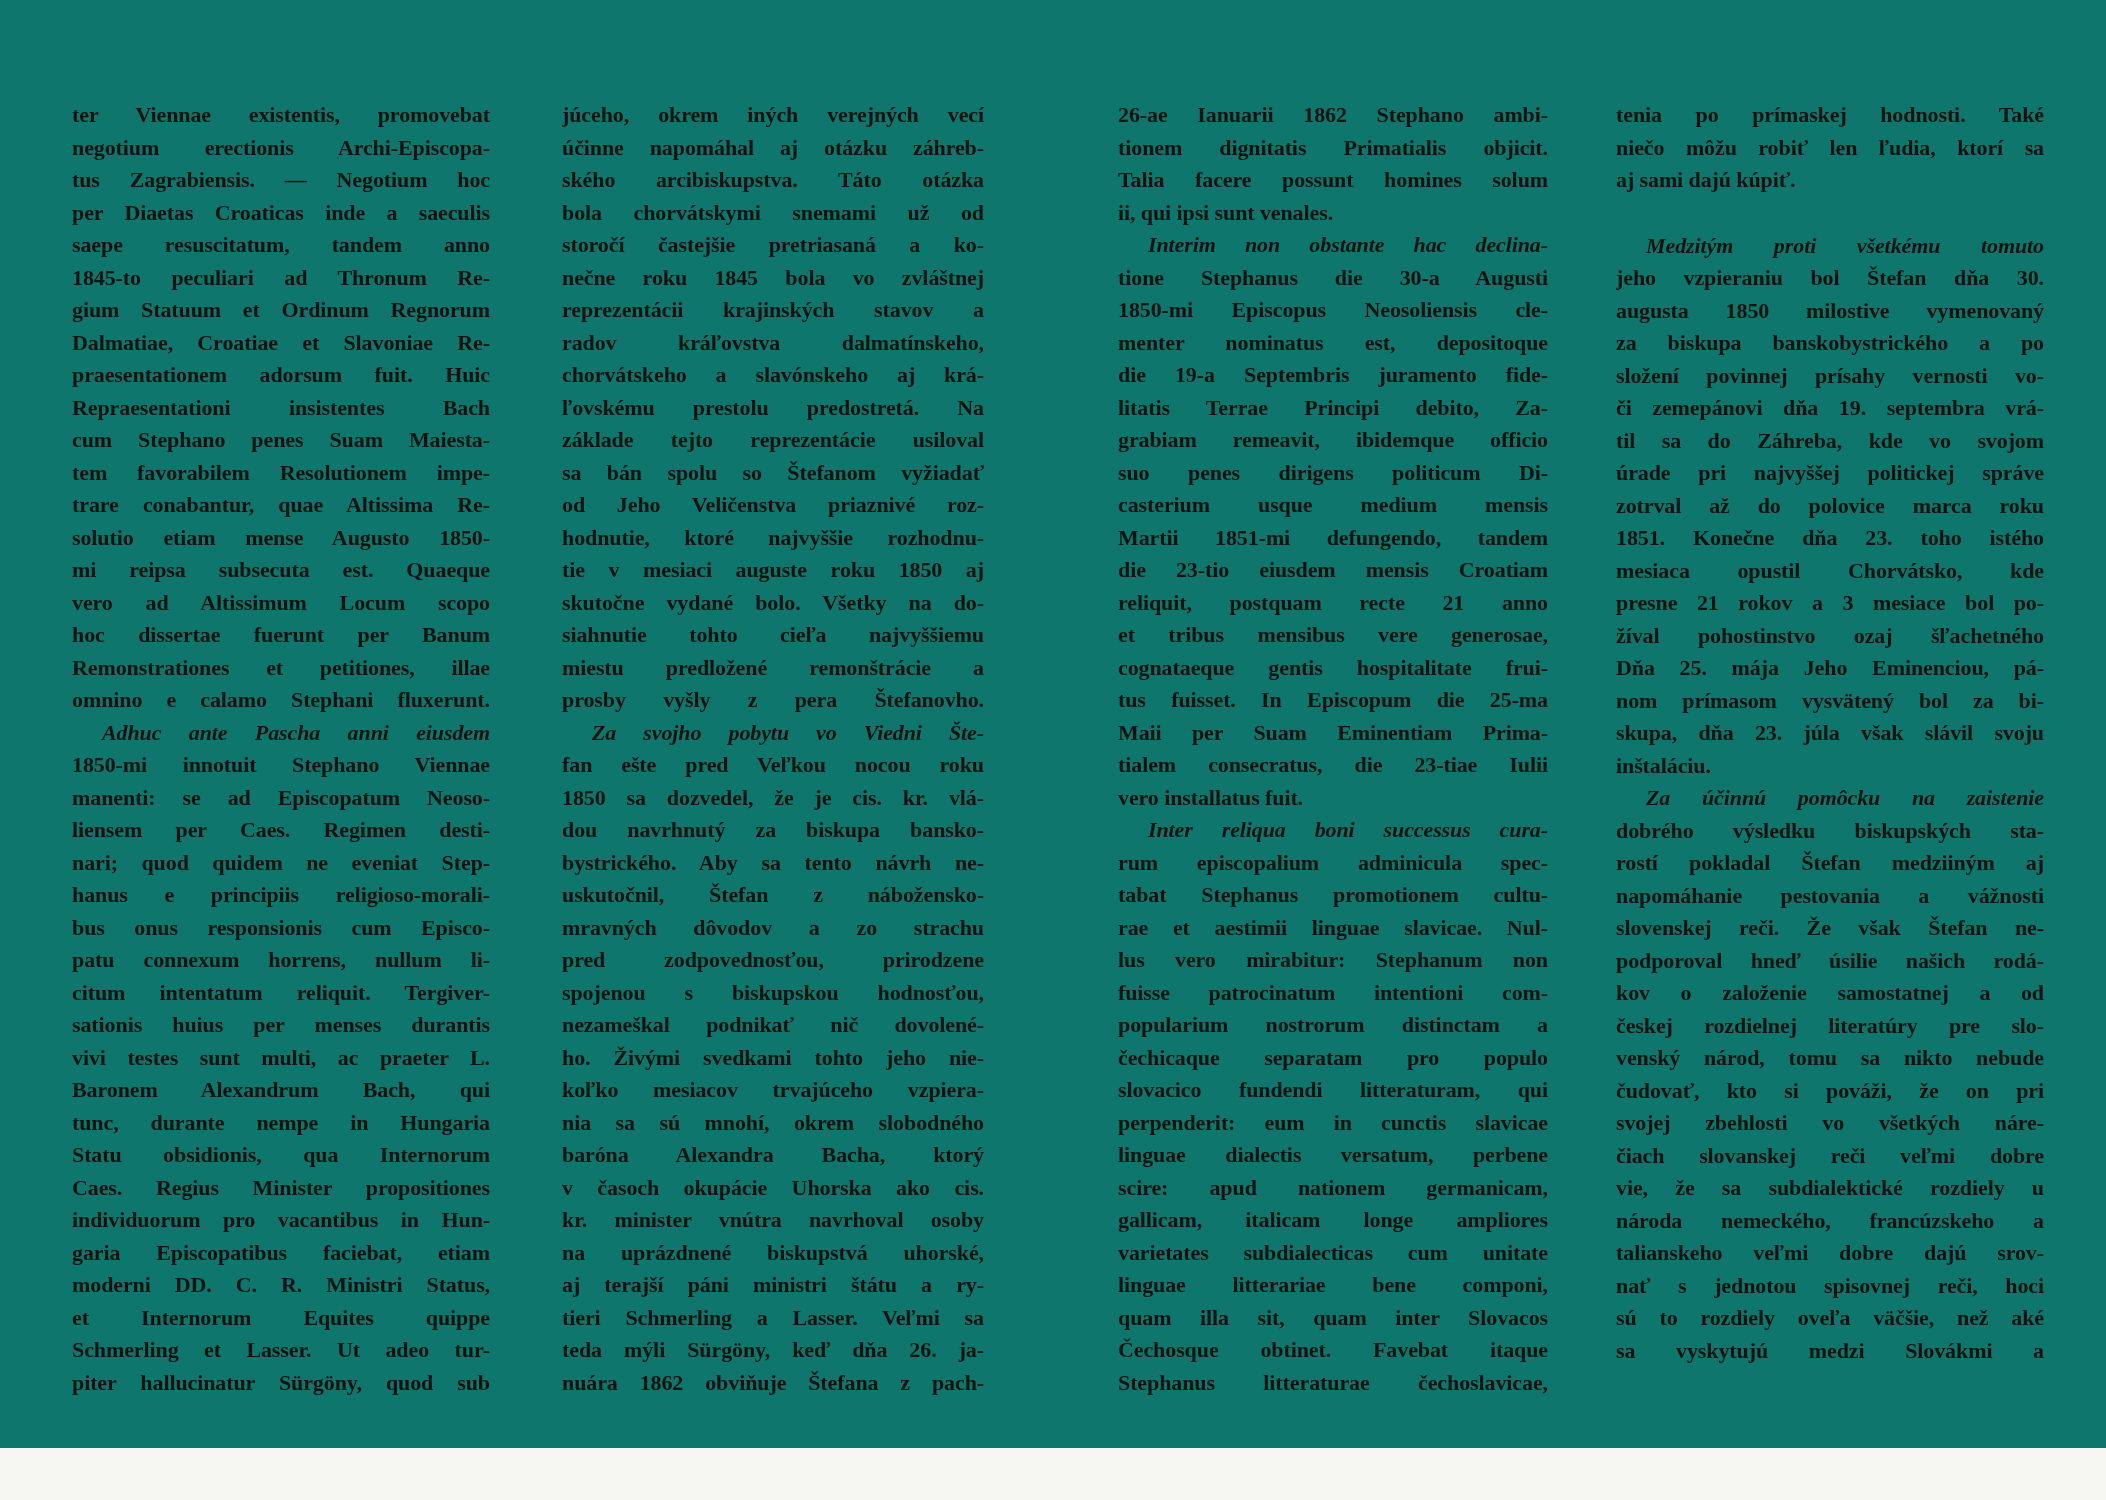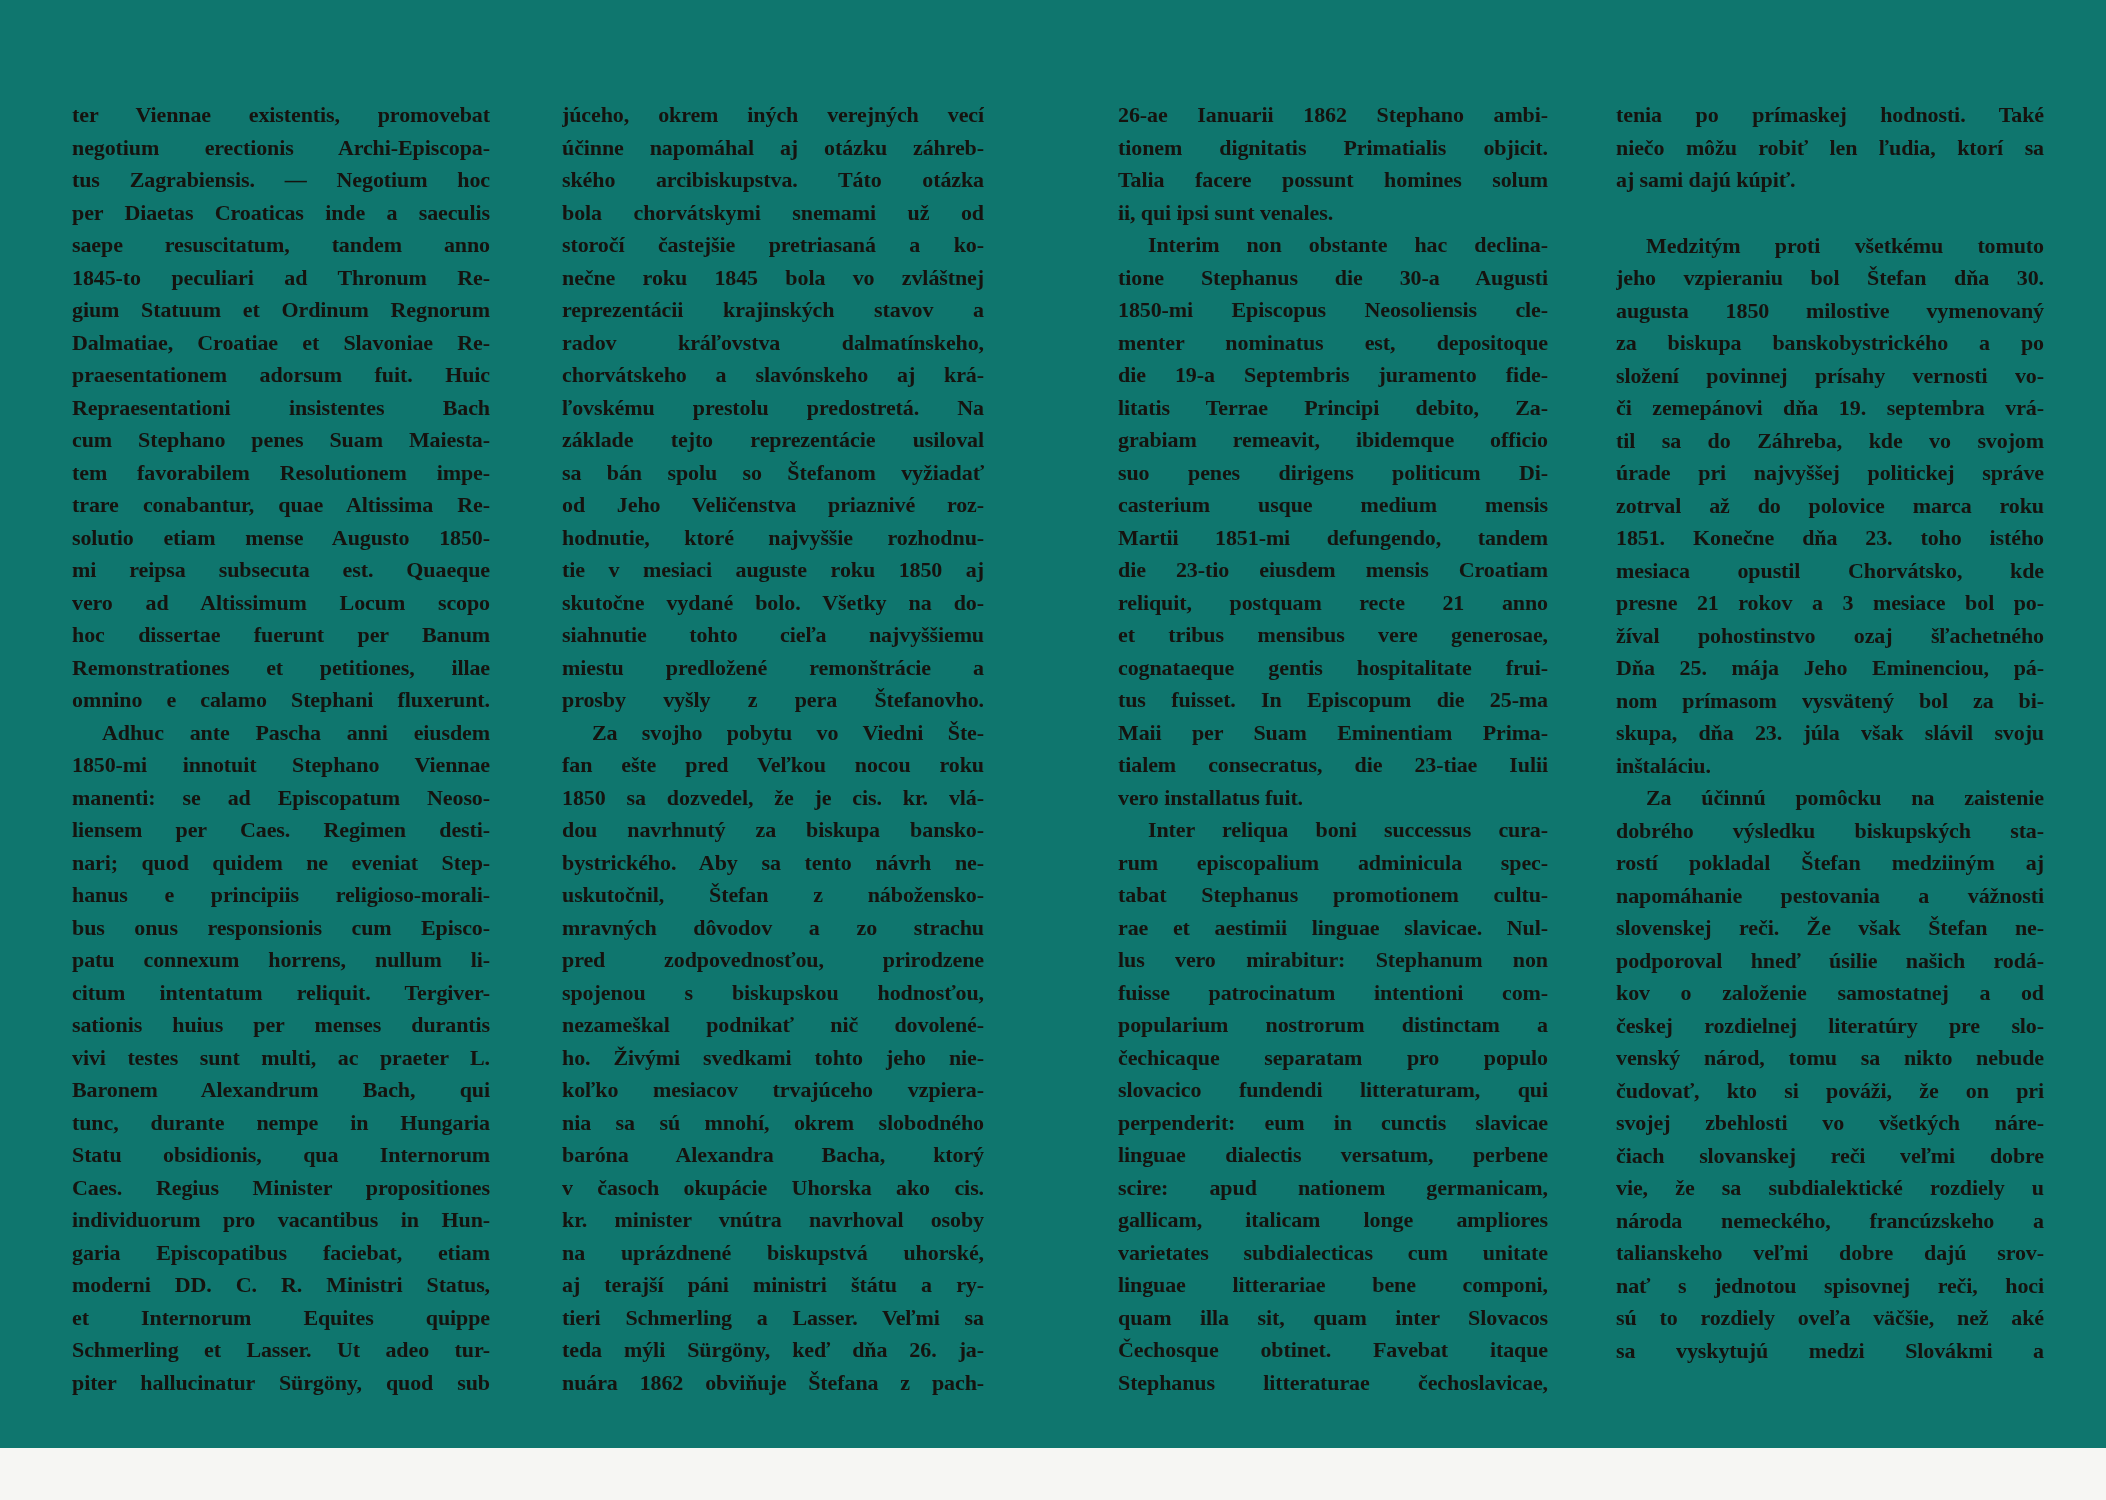--- a/index.html
+++ b/index.html
@@ -35,21 +35,21 @@
     text-align-last: justify;
     -moz-text-align-last: justify;
     text-justify: inter-word;
     white-space: nowrap;
   }
   .line.flush {
     text-align: right;
     text-align-last: left;
     -moz-text-align-last: left;
   }
-  .line.indent { text-indent: 30px; }
+  .line.indent { text-indent: 30px; font-style: italic; }
   .line.gap    { margin-top: 33px; }
   .pageno {
     position: absolute;
     font-size: 28px;
     font-weight: 700;
     font-style: italic;
     letter-spacing: 1px;
     color: #15130f;
   }
   .pageno.p227 { left: 941px;  top: 1441px; }

